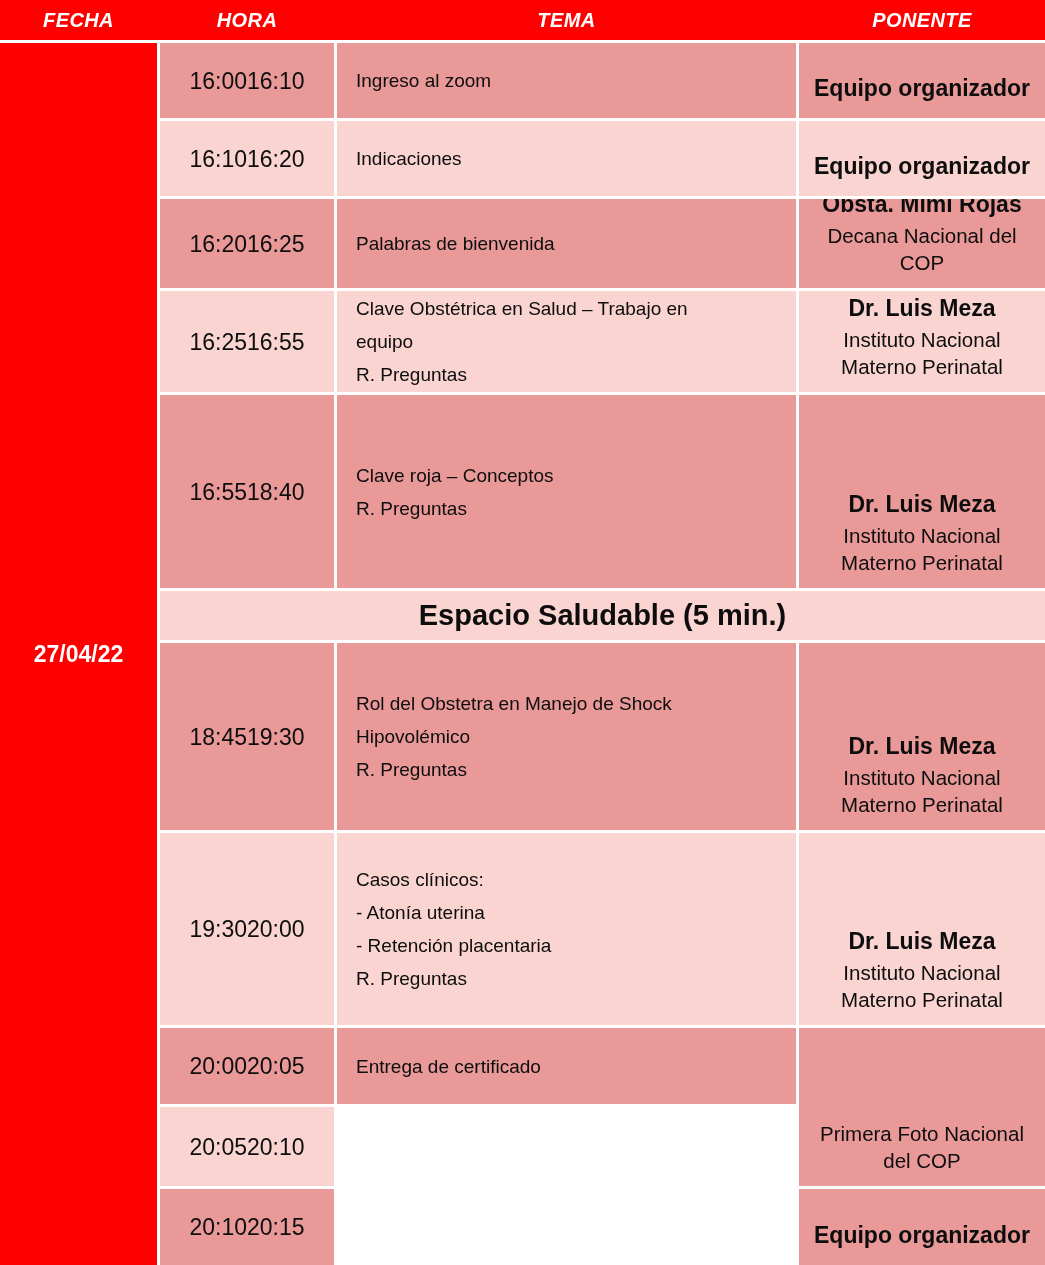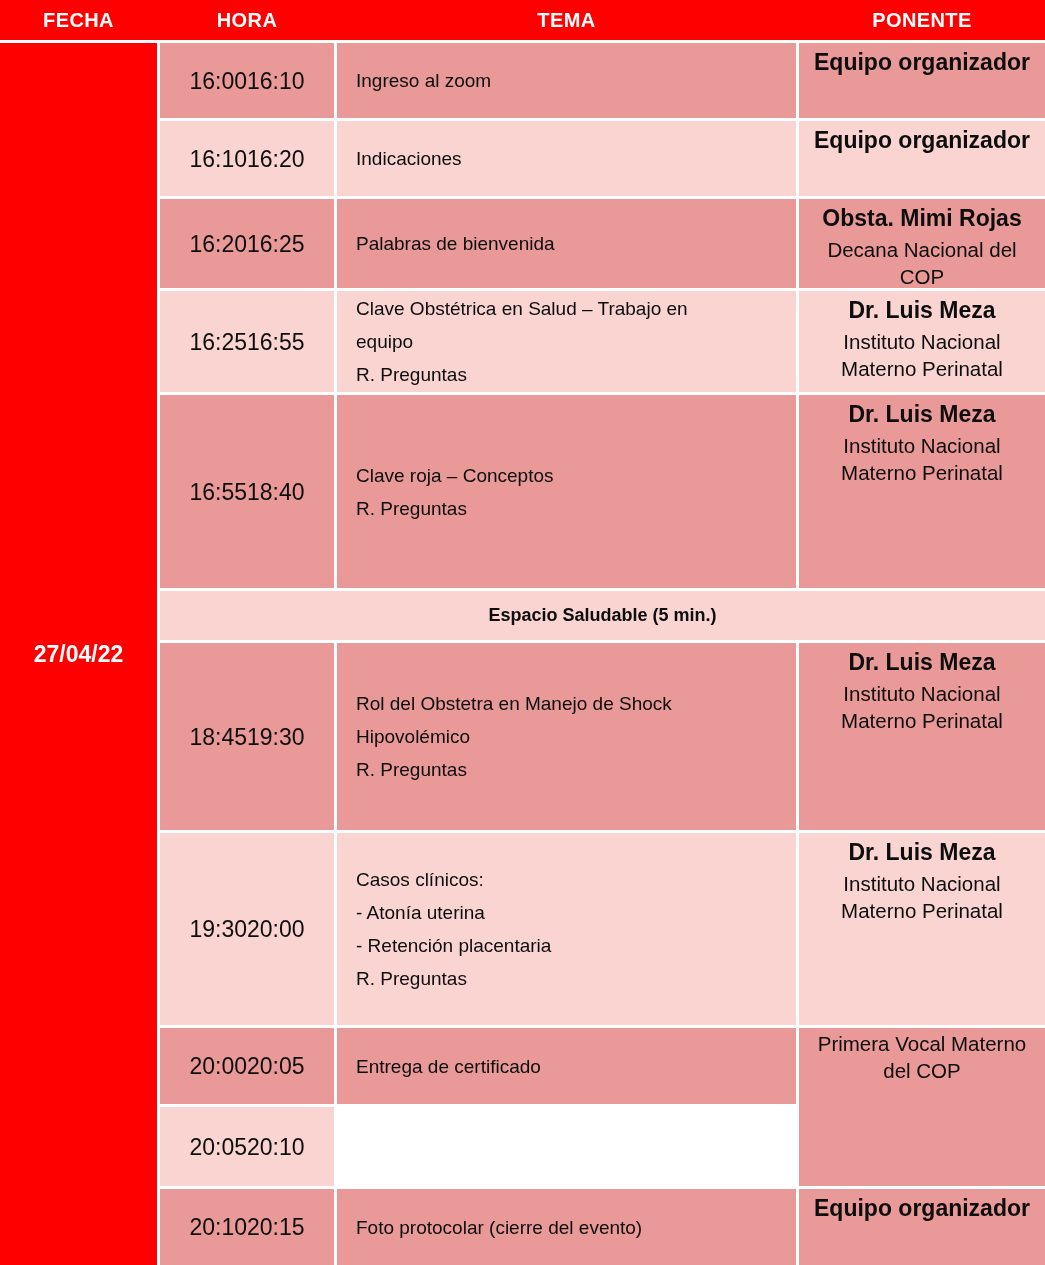--- a/index.html
+++ b/index.html
@@ -16,40 +16,40 @@
     font-family:"Liberation Sans",sans-serif;color:var(--text-dark);
   }
   .tbl{
     width:1045px;height:1265px;display:grid;
     grid-template-columns:157px 174px 459px 246px;
     grid-template-rows:40px 75px 75px 89px 101px 193px 49px 187px 192px 76px 79px 76px;
     gap:3px;background:var(--grid-white);
   }
   .hdr{
     grid-column:1/5;grid-row:1;background:var(--header-red);
-    display:grid;grid-template-columns:157px 174px 459px 246px;gap:3px;align-items:center;
+    display:grid;grid-template-columns:157px 174px 459px 246px;gap:3px;align-items:center;font-style:italic;
   }
   .hcell{text-align:center;color:var(--text-white);font-weight:700;font-size:20px;letter-spacing:.4px}
   .datecell{
     grid-column:1;grid-row:2/13;background:var(--header-red);
     display:flex;align-items:center;justify-content:center;
     color:var(--text-white);font-weight:700;font-size:23px;
   }
   .cell{display:flex;overflow:hidden}
   .dark{background:var(--dark-pink)}
   .light{background:var(--light-pink)}
   .c2{grid-column:2}.c3{grid-column:3}.c4{grid-column:4}
   .time{align-items:center;justify-content:center;font-size:23px;line-height:34px}
   .tema{align-items:center;padding:4px 10px 4px 19px;font-size:19px;line-height:33px;white-space:pre-line}
-  .pon{flex-direction:column;align-items:center;justify-content:flex-start;text-align:center;padding:2px 4px}
+  .pon{flex-direction:column;align-items:center;justify-content:flex-end;text-align:center;padding:12px 4px}
   .pname{font-weight:700;font-size:23px;line-height:35px;white-space:pre-line}
   .psub{font-size:20.5px;line-height:27px;white-space:pre-line}
   .divider{
     grid-column:2/5;display:flex;align-items:center;justify-content:center;
-    font-weight:700;font-size:18px;
+    font-weight:700;font-size:29px;
   }
 </style>
 </head>
 <body>
 
 <div class="tbl">
 
   <div class="hdr">
     <div class="hcell">FECHA</div>
     <div class="hcell">HORA</div>
@@ -144,32 +144,31 @@
 Materno Perinatal</div>
   </div>
 
   <div class="cell time dark c2" style="grid-row:10">
     <span>20:00</span>
     <span>20:05</span>
   </div>
   <div class="cell tema dark c3" style="grid-row:10">Entrega de certificado</div>
 
   <div class="cell pon dark c4" style="grid-row:10/12">
-    <div class="psub">Primera Vocal Materno
+    <div class="psub">Primera Foto Nacional
 del COP</div>
   </div>
 
   <div class="cell time light c2" style="grid-row:11">
     <span>20:05</span>
     <span>20:10</span>
   </div>
 
   <div class="cell time dark c2" style="grid-row:12">
     <span>20:10</span>
     <span>20:15</span>
   </div>
-  <div class="cell tema dark c3" style="grid-row:12">Foto protocolar (cierre del evento)</div>
   <div class="cell pon dark c4" style="grid-row:12">
     <div class="pname">Equipo organizador</div>
     <div class="psub"></div>
   </div>
 
 </div>
 
 </body></html>

